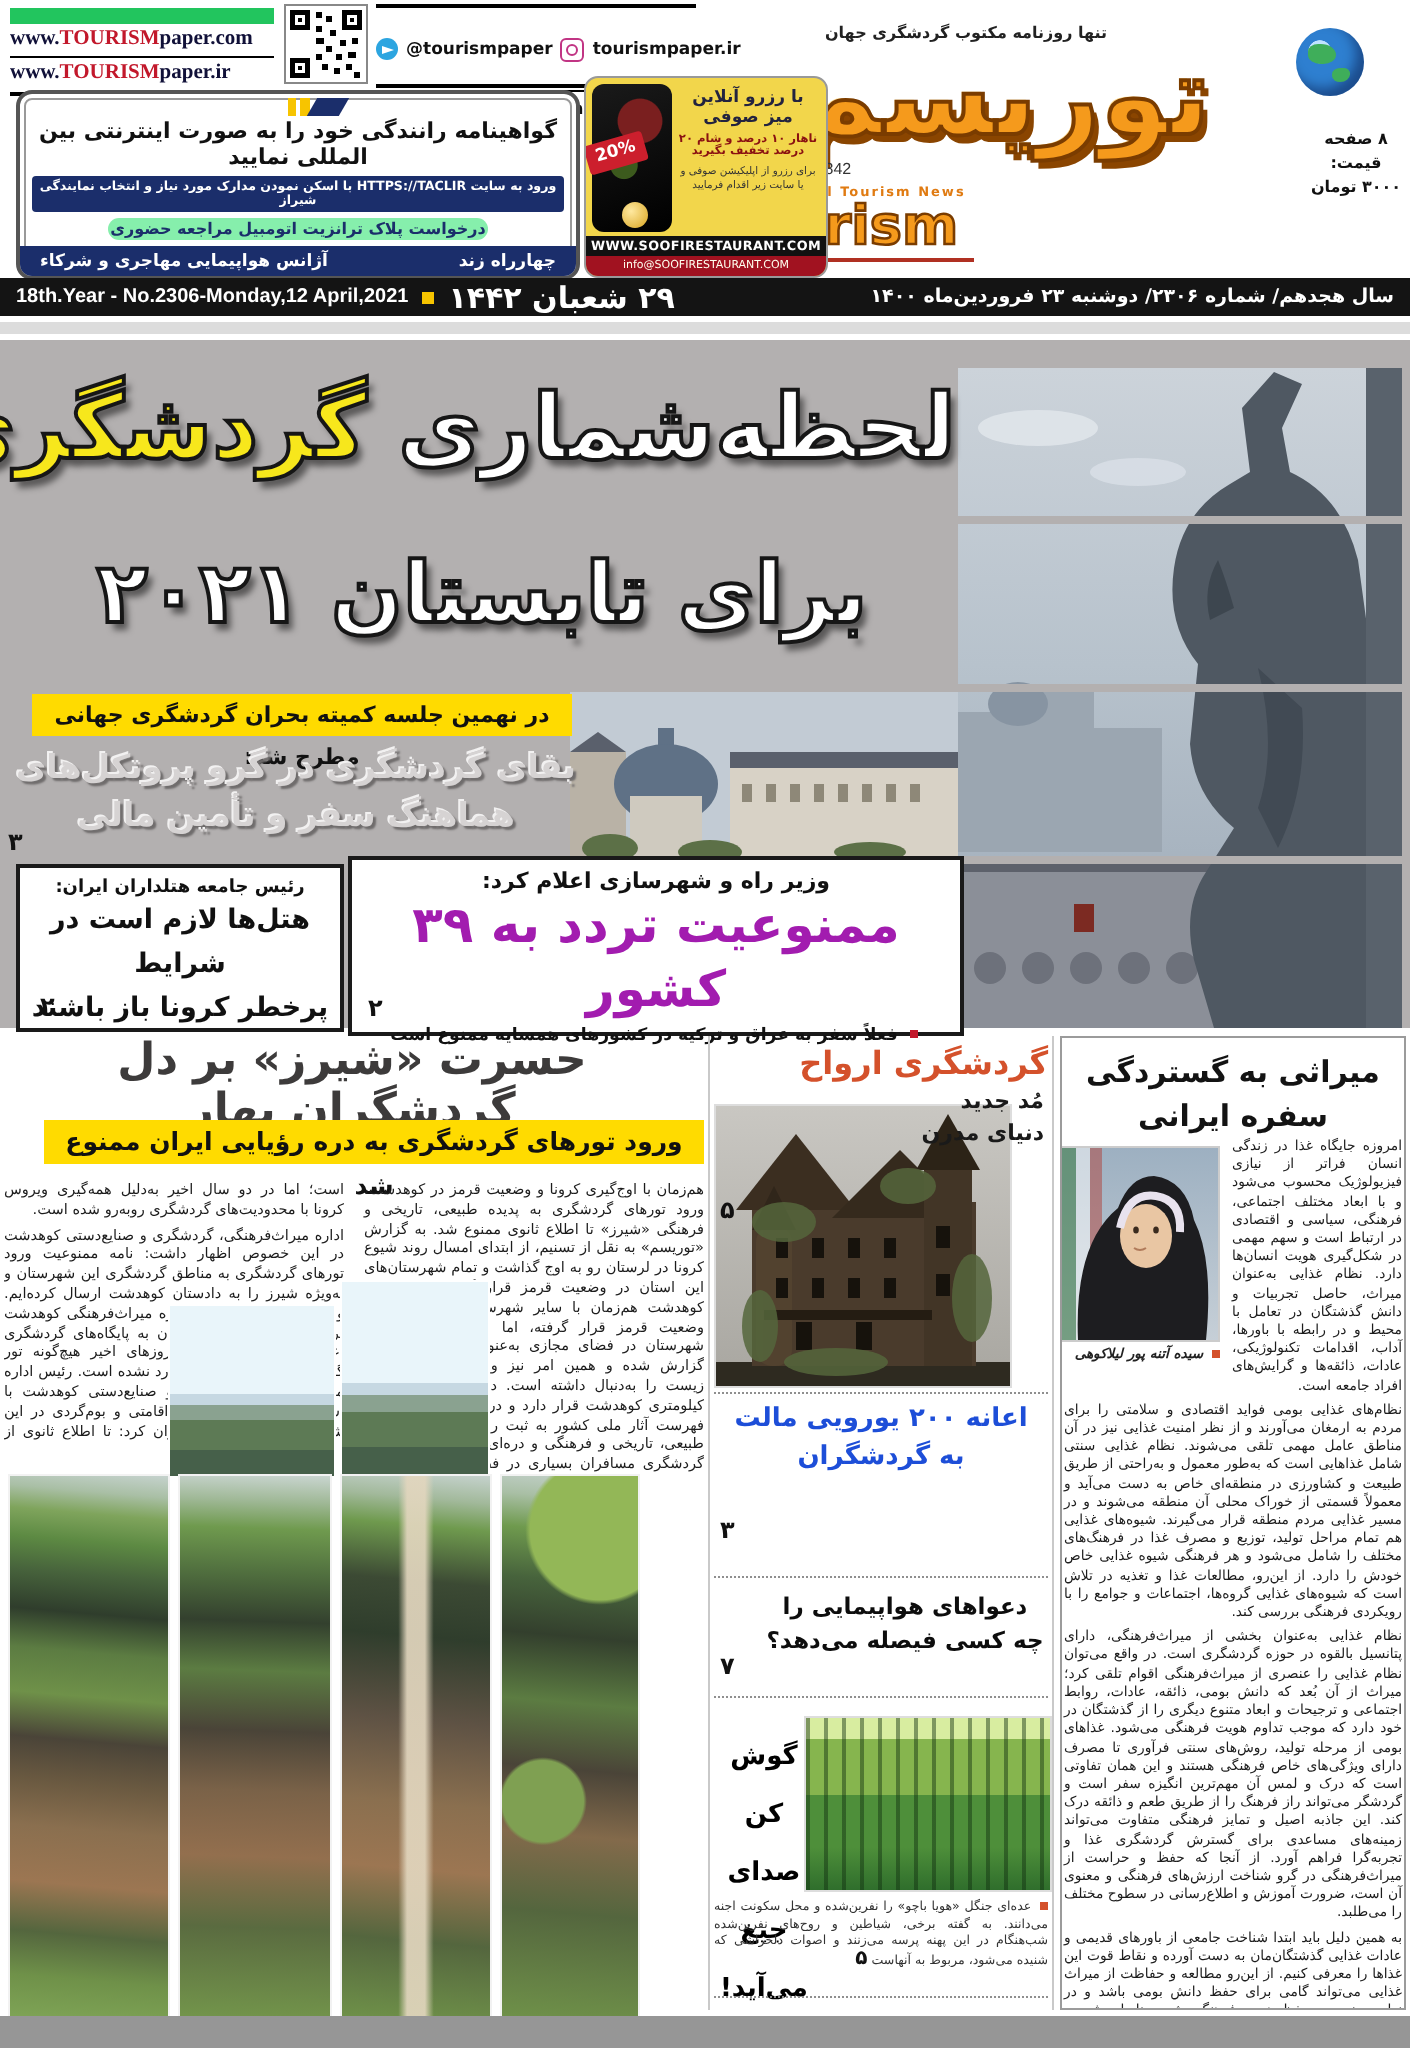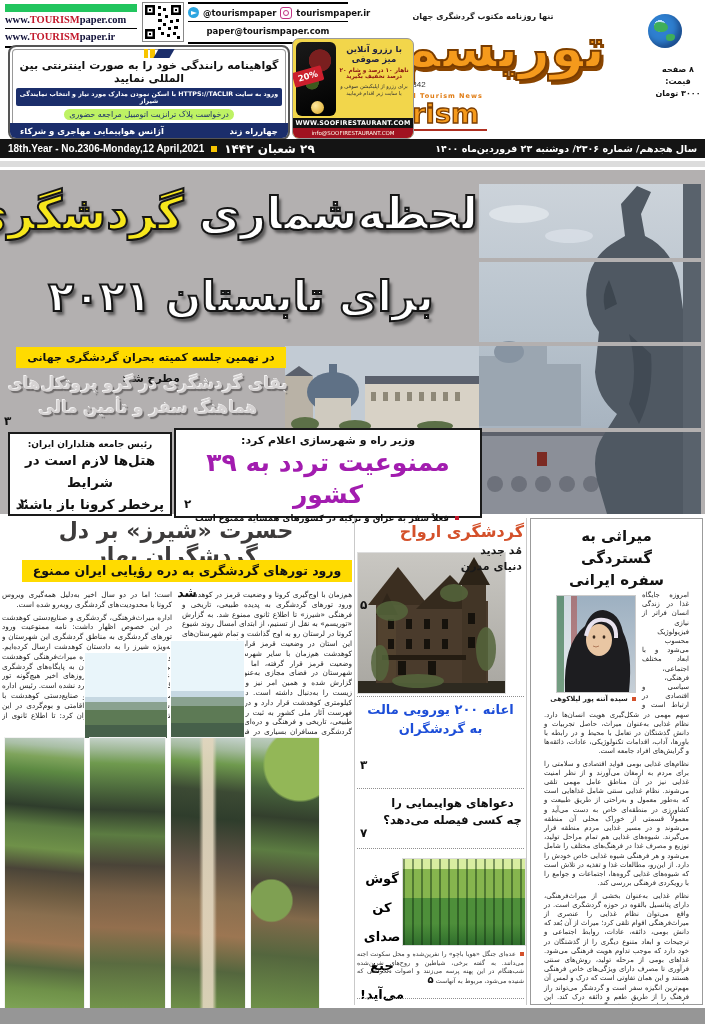--- a/index.html
+++ b/index.html
@@ -6,21 +6,21 @@
   .page{position:relative;width:705px;height:1024px;background:#fff;overflow:hidden;
         font-family:"DejaVu Sans",sans-serif;direction:rtl;}
   .abs{position:absolute;}
   
   .web-box{left:5px;top:4px;width:132px;height:34px;border-top:8px solid #22c55e;border-bottom:2px solid #000;direction:ltr;}
   .web-row{height:16px;line-height:16px;font-family:"Liberation Serif",serif;font-weight:bold;font-size:10.5px;color:#101038;white-space:nowrap;}
   .web-row+.web-row{border-top:1px solid #000;}
   .web-red{color:#c2182b;}
   .qr{left:142px;top:2px;width:40px;height:38px;background:#fff;border:1px solid #888;}
   .contact{left:188px;top:2px;width:160px;height:38px;border-top:2px solid #000;border-bottom:2px solid #000;direction:ltr;}
-  .c-row{height:17px;display:flex;align-items:center;gap:4px;font-weight:bold;font-size:8.5px;color:#111;}
+  .c-row{height:17px;display:flex;align-items:center;gap:4px;font-weight:bold;font-size:8.5px;color:#111;margin-top:12px;}
   .c-row+.c-row{border-top:1px solid #000;}
   .tg{width:11px;height:11px;border-radius:50%;background:#2ca5e0;position:relative;flex:0 0 auto;}
   .tg:before{content:"";position:absolute;left:3px;top:3.5px;border-left:6px solid #fff;border-top:2.5px solid transparent;border-bottom:2.5px solid transparent;}
   .ig{width:10px;height:10px;border:1.6px solid #c13584;border-radius:3px;position:relative;flex:0 0 auto;}
   .ig:before{content:"";position:absolute;left:2px;top:2px;width:4px;height:4px;border:1.4px solid #c13584;border-radius:50%;}
   .slogan{left:398px;top:12px;width:170px;font-size:8px;font-weight:bold;color:#222;text-align:center;}
   .logo-fa{left:352px;top:16px;width:300px;text-align:center;font-size:55px;font-weight:900;color:#f59a1c;
            -webkit-text-stroke:2px #7a3c00;text-shadow:3px 4px 0 #8a4500, -1px -1px 0 #ffd98a;letter-spacing:-2px;}
   .globe{left:648px;top:14px;width:34px;height:34px;border-radius:50%;
          background:radial-gradient(circle at 35% 35%, #bfe3ff 0 18%, #2e7fd0 19% 100%);box-shadow:inset -4px -4px 6px rgba(0,0,40,.4);}
@@ -34,21 +34,21 @@
   .lr-big{font-size:27px;font-weight:900;color:#f59a1c;-webkit-text-stroke:1.3px #7a3c00;line-height:28px;}
   
   .ad-lic{left:8px;top:45px;width:278px;height:91px;border:2px solid #555;border-radius:8px;box-shadow:inset 0 0 0 2px #fff, inset 0 0 0 3px #999;
           background:#fff;overflow:hidden;text-align:center;}
   .flagic{position:absolute;left:128px;top:2px;width:34px;height:9px;}
   .flagic i{position:absolute;top:0;width:4px;height:9px;background:#f7c400;}
   .flagic i:nth-child(2){left:6px}.flagic i:nth-child(3){left:12px}
   .flagic b{position:absolute;left:18px;top:0;width:16px;height:9px;background:#1b2e6b;transform:skewX(-30deg);}
   .lic1{margin-top:12px;font-size:11px;font-weight:900;color:#111;}
   .lic2{margin:3px 6px 0;background:#1b2e6b;color:#fff;font-size:6.3px;font-weight:bold;padding:2px 2px;border-radius:2px;}
-  .lic3{margin:3px auto 0;width:170px;background:#bef264;color:#1b2e6b;font-size:8px;font-weight:400;border-radius:8px;padding:1px 0;}
+  .lic3{margin:3px auto 0;width:190px;background:#86efac;color:#1b2e6b;font-size:8px;font-weight:700;border-radius:8px;padding:1px 0;}
   .lic4{margin-top:2px;font-size:8px;font-weight:900;color:#111;}
   .lic4 .ph{font-size:10.5px;}
   .licbar{position:absolute;left:0;right:0;bottom:0;height:15px;background:#1b2e6b;color:#fff;display:flex;justify-content:space-between;
           align-items:center;font-size:8.5px;font-weight:bold;padding:0 10px;}
   
   .ad-soofi{left:292px;top:38px;width:120px;height:99px;border:1.5px solid #999;border-radius:7px;background:#f2d64b;overflow:hidden;}
   .ph-img{position:absolute;left:3px;top:3px;width:40px;height:74px;border-radius:6px;background:
           radial-gradient(circle at 60% 25%, #7a1f1f 0 18%, transparent 19%),
           radial-gradient(circle at 40% 55%, #3c5a1d 0 14%, transparent 15%),
           linear-gradient(160deg,#1a1a1a,#000);}
@@ -60,21 +60,21 @@
   .sf-t3{position:absolute;right:3px;top:44px;width:72px;font-size:5.2px;color:#333;text-align:center;line-height:7px;}
   .sf-web{position:absolute;left:0;right:0;bottom:10px;height:10px;background:#111;color:#fff;font-size:6.4px;font-weight:bold;
           text-align:center;line-height:10px;direction:ltr;letter-spacing:.2px;}
   .sf-mail{position:absolute;left:0;right:0;bottom:0;height:10px;background:#a11220;color:#ffe;font-size:5.5px;
            text-align:center;line-height:10px;direction:ltr;}
   
   .dateline{left:0;top:139px;width:705px;height:19px;background:#141414;color:#fff;display:flex;align-items:center;
             direction:ltr;padding:0 8px;box-sizing:border-box;gap:7px;}
   .dl-en{font-family:"Liberation Sans",sans-serif;font-size:10px;font-weight:bold;}
   .dl-sq{width:6px;height:6px;background:#f7c400;}
-  .dl-hij{font-size:12px;font-weight:bold;direction:rtl;}
+  .dl-hij{font-size:15px;font-weight:bold;direction:rtl;}
   .dl-fa{margin-left:auto;font-size:9.5px;font-weight:bold;direction:rtl;}
   .lightbar{left:0;top:161px;width:705px;height:6px;background:#dcdcdc;}
   
   .lead{left:0;top:170px;width:705px;height:344px;background:#b3b0b0;}
   .photo{left:479px;top:14px;width:222px;height:330px;overflow:hidden;}
   .photoC{left:285px;top:176px;width:194px;height:82px;overflow:hidden;}
   .pgap{left:479px;width:222px;height:4px;background:#b3b0b0;}
   .hl1{left:0;top:4px;width:478px;text-align:center;font-size:45px;font-weight:900;line-height:80px;white-space:nowrap;
        color:#fff;-webkit-text-stroke:2px #161616;text-shadow:3px 4px 3px rgba(0,0,0,.5);}
   .hl1 .yl{color:#f7e71c;}
@@ -132,23 +132,23 @@
   .bf-h{left:0;width:167px;text-align:center;font-size:13px;font-weight:900;color:#1d4ed8;}
   .bf-h2{left:12px;width:167px;text-align:center;font-size:11.5px;font-weight:900;color:#0d0d0d;}
   .forest{left:45px;top:340px;width:122px;height:86px;border:1px solid #ddd;background:
       repeating-linear-gradient(90deg,rgba(15,45,15,.45) 0 2px,rgba(255,255,255,0) 2px 9px),
       linear-gradient(180deg,#d8eda0 0 12%,#86b54e 12% 45%,#4e8f3a 45% 75%,#2f6e2c 100%);}
   .scream{left:0;top:346px;width:50px;text-align:center;font-size:13px;font-weight:900;color:#000;line-height:29px;}
   .bf-cap{left:0;top:432px;width:167px;font-size:6.3px;line-height:8.6px;text-align:justify;color:#333;}
   .bf-cap .bullet{display:inline-block;width:4px;height:4px;background:#d4512b;margin-left:2px;}
   
   .heri{left:530px;top:0;width:173px;height:487px;border:1px solid #9b9b9b;background:#fff;box-sizing:border-box;
-        padding:6px 13px;overflow:hidden;}
+        padding:6px 1px;overflow:hidden;}
   .hr-h{text-align:center;font-size:15px;font-weight:900;color:#131313;line-height:22px;}
-  .portrait{float:left;width:92px;margin:4px 6px 2px 0;}
+  .portrait{float:left;width:78px;margin:4px 6px 2px 0;font-style:italic;}
   .por-img{width:78px;height:96px;border:1px solid #ccc;}
   .por-cap{font-size:6.8px;font-weight:900;color:#222;margin-top:2px;}
   .por-cap .bullet{display:inline-block;width:4px;height:4px;background:#d4512b;margin-left:2px;}
   .heri p{margin:0 0 3px;font-size:6.9px;line-height:9.2px;text-align:justify;color:#1c1c1c;}
   .bottombar{left:0;top:1008px;width:705px;height:16px;background:#969696;}
 </style>
 </head>
 <body>
 
 <div class="page">

